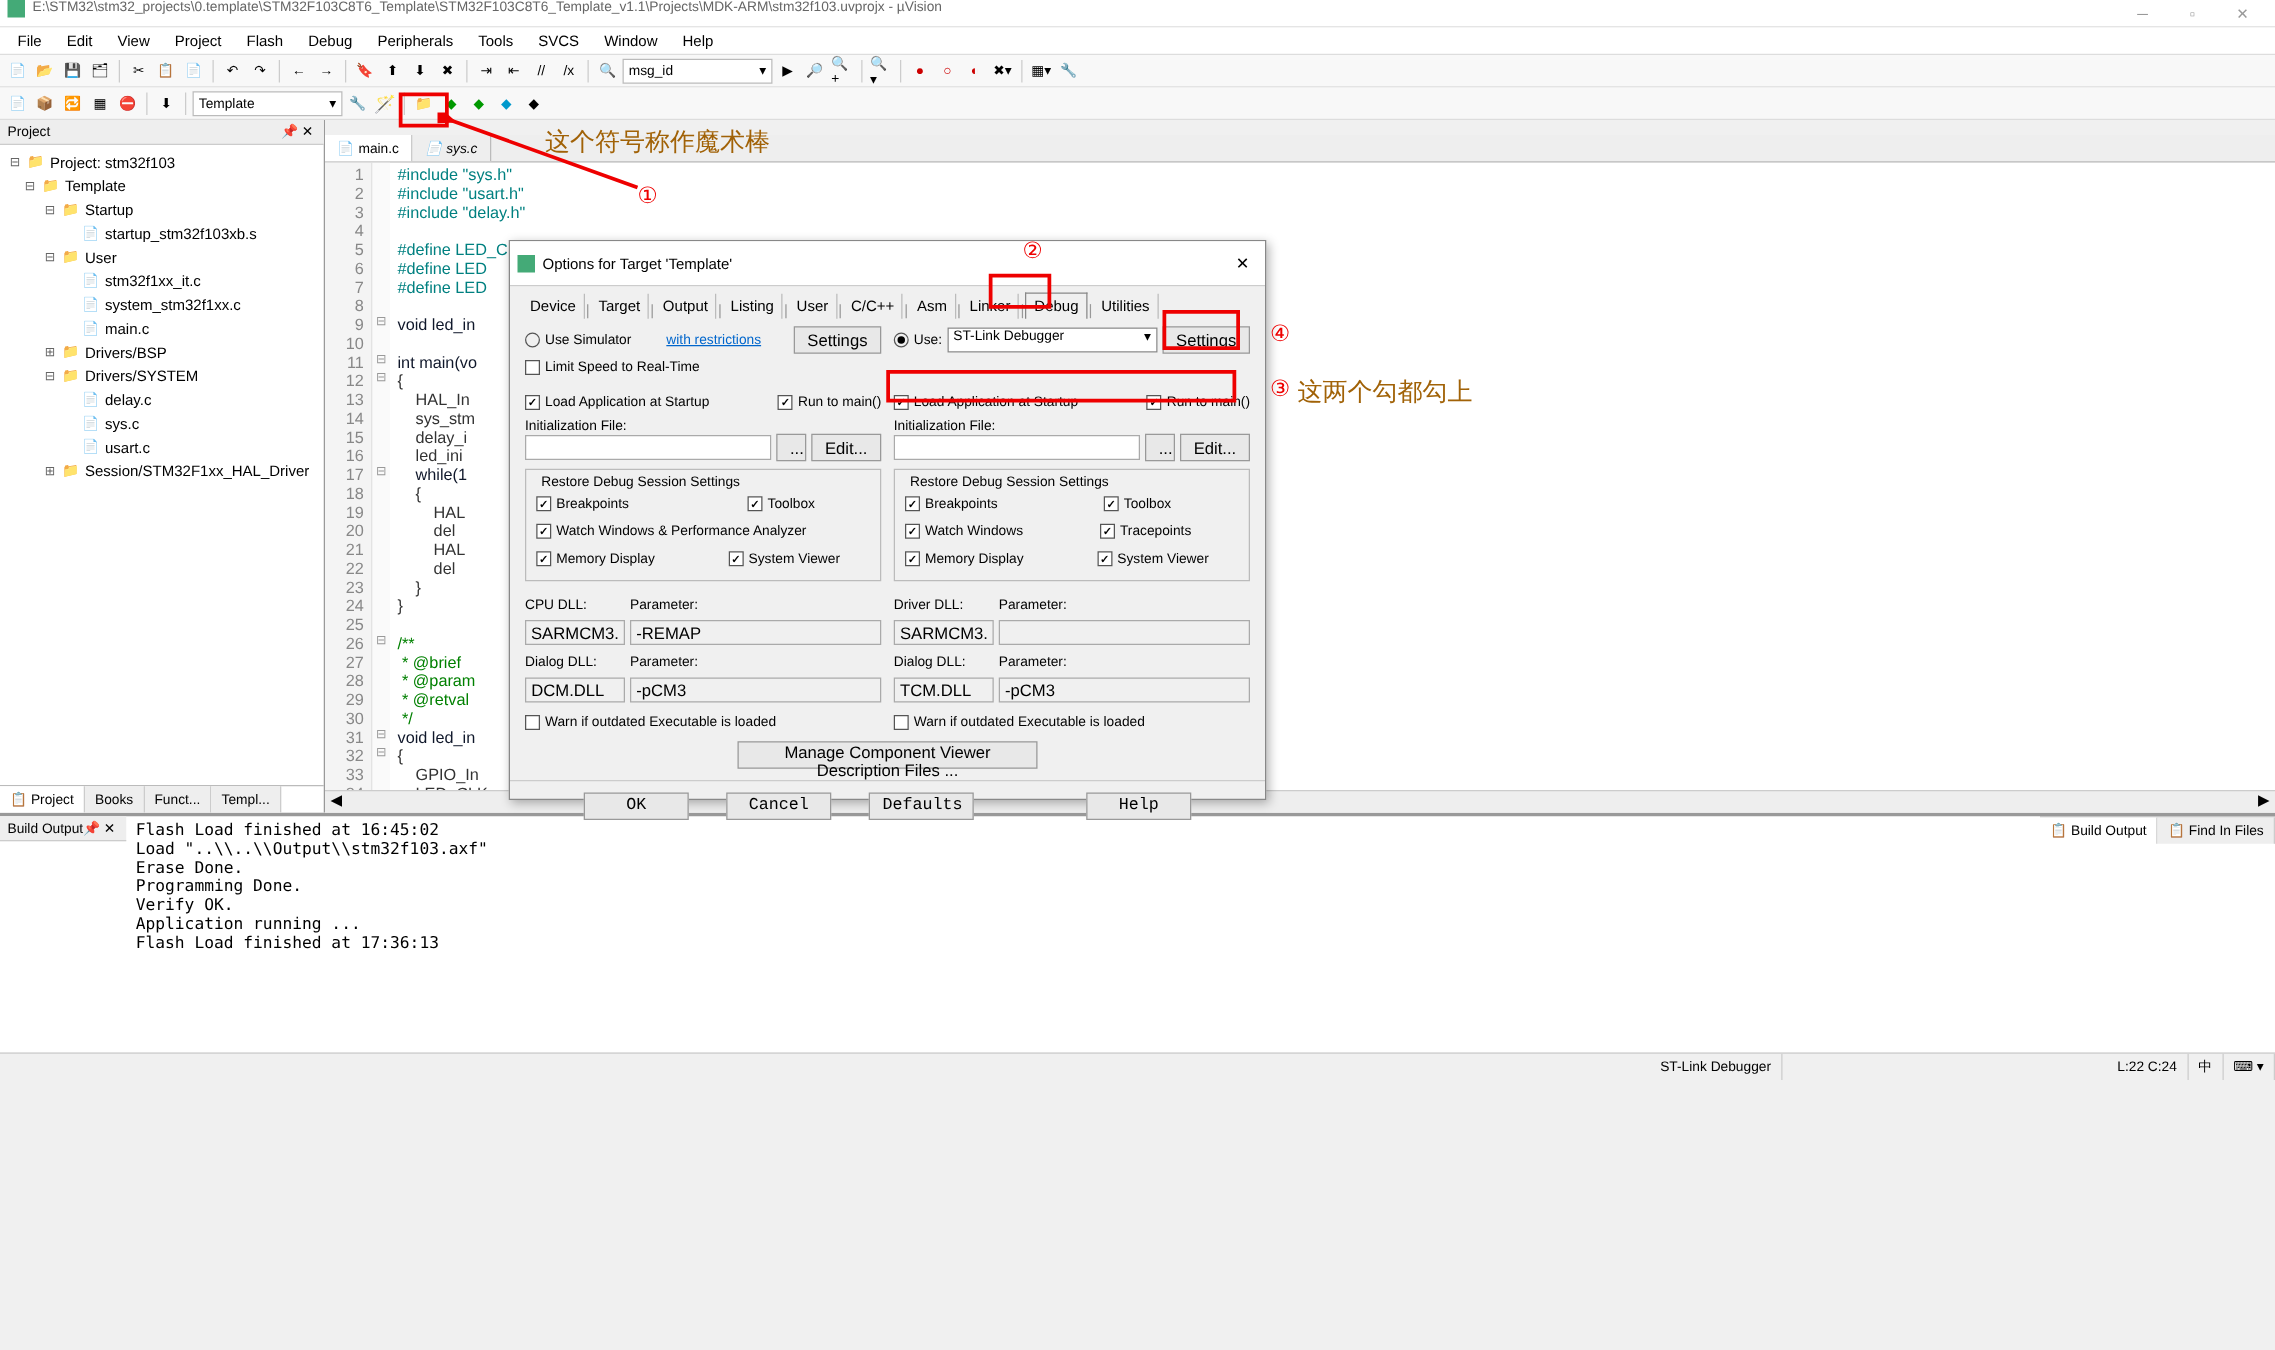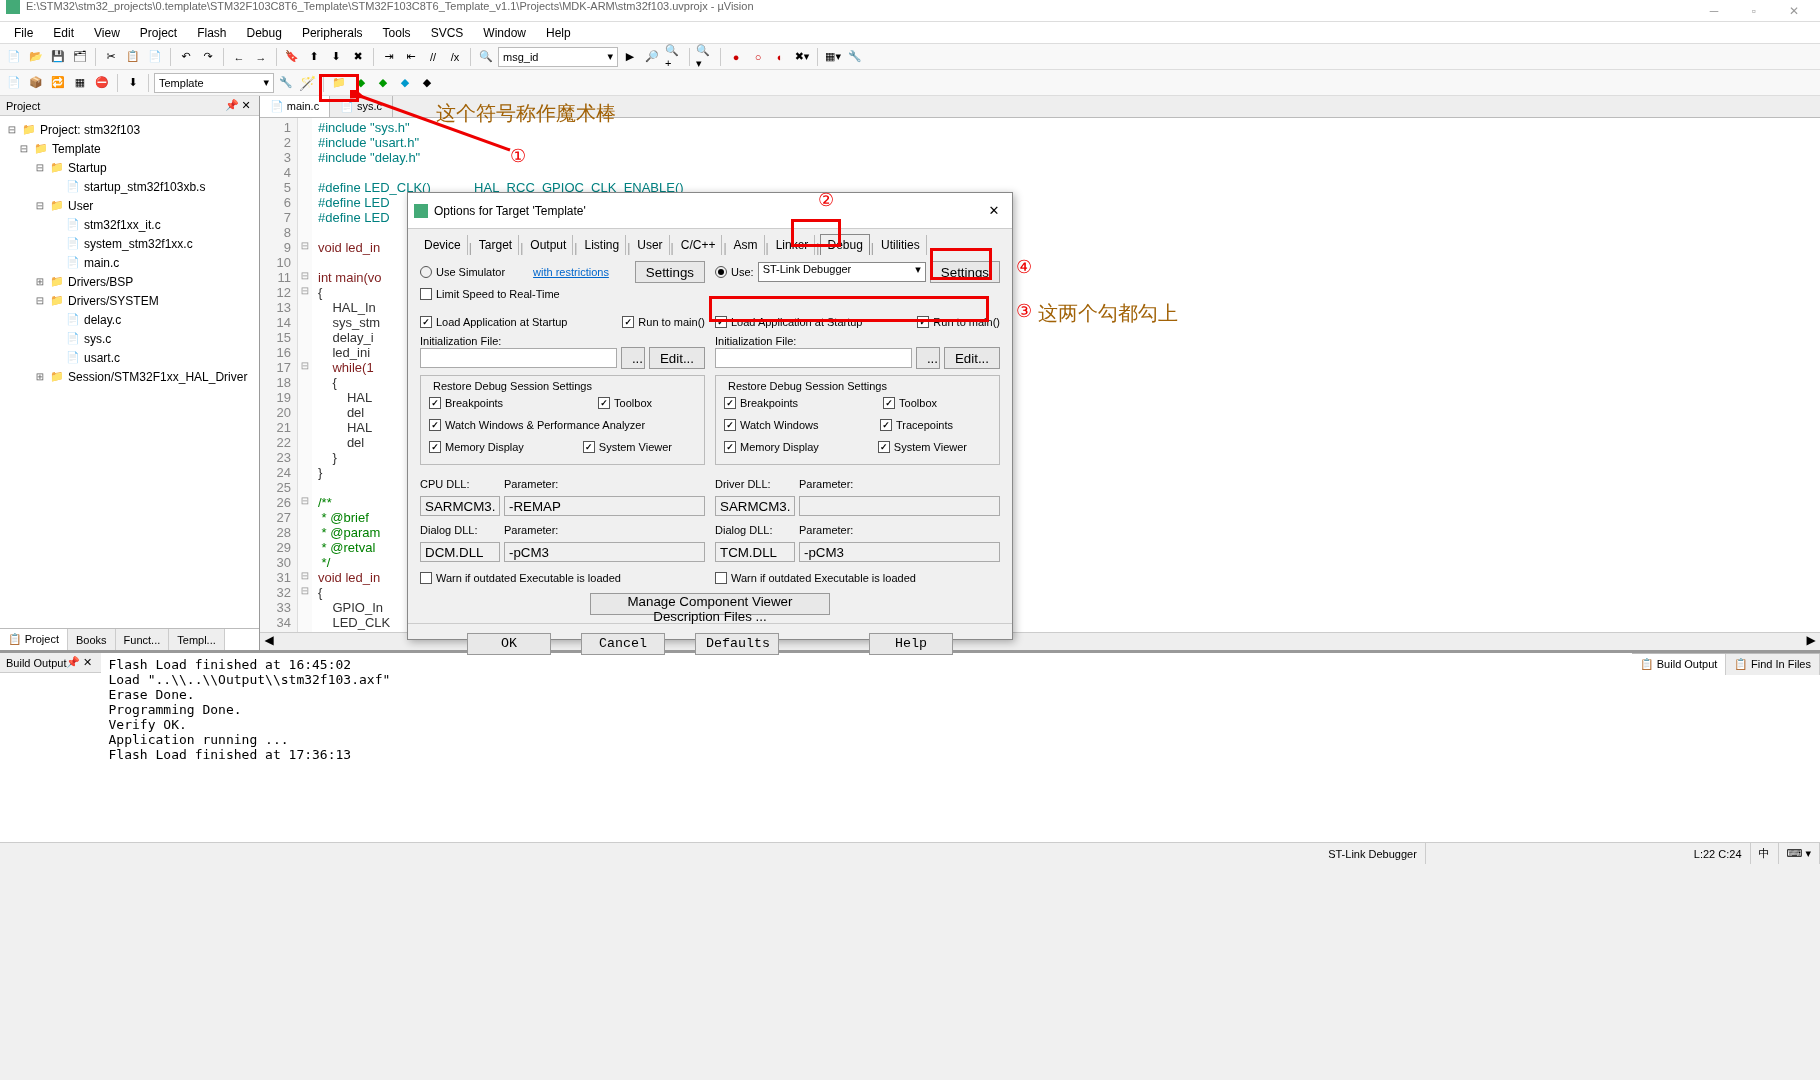--- a/index.html
+++ b/index.html
@@ -31,32 +31,32 @@
   .tnode { display: flex; align-items: center; height: 19px; padding-left: 6px; cursor: pointer; }
   .tnode .exp { width: 12px; text-align: center; color: #666; font-size: 10px; }
   .tnode .ico { width: 16px; height: 16px; margin: 0 3px; display: inline-flex; align-items: center; justify-content: center; font-size: 11px; }
   .folder-ico { color: #d9a441; } .file-ico { color: #888; }
   .d1 { padding-left: 18px; } .d2 { padding-left: 34px; } .d3 { padding-left: 50px; }
   .projtabs { height: 22px; display: flex; border-top: 1px solid #bbb; }
   .ptab { padding: 2px 8px; border-right: 1px solid #ccc; background: #eee; cursor: pointer; font-size: 11px; display: flex; align-items: center; }
   .ptab.active { background: #fff; }
 
   
-  .editor { flex: 1; background: #fff; display: flex; flex-direction: column; position: relative; }
+  .editor { flex: 1; background: #fff; display: flex; flex-direction: column; position: relative; margin-top: 12px; }
   .edtabs { height: 22px; display: flex; background: #eee; border-bottom: 1px solid #bbb; }
   .edtab { padding: 2px 10px; background: #fff; border-right: 1px solid #bbb; cursor: pointer; font-size: 11px; display: flex; align-items: center; }
-  .edtab.inactive { background: #eee; }
+  .edtab.inactive { background: #eee; font-style: italic; }
   .code { flex: 1; display: flex; font-family: Consolas, monospace; font-size: 13px; overflow: hidden; position: relative; }
   .gutter { width: 38px; background: #f4f4f4; color: #888; text-align: right; padding: 2px 6px 0 0; border-right: 1px solid #ddd; }
   .gutter div { height: 15px; line-height: 15px; }
   .foldcol { width: 14px; background: #fafafa; color: #999; font-size: 10px; }
   .foldcol div { height: 15px; text-align: center; line-height: 15px; }
   .codetext { flex: 1; padding: 2px 0 0 6px; white-space: pre; color: #333; }
   .codetext div { height: 15px; line-height: 15px; }
-  .kw { color: #7f1d1d; } .pp { color: #008080; } .cm { color: #008000; }
+  .kw { color: #0f172a; } .pp { color: #008080; } .cm { color: #008000; }
 
   
   .buildout { height: 192px; background: #fff; border-top: 3px solid #999; display: flex; flex-direction: row; }
   .botext { flex: 1; font-family: Consolas, monospace; font-size: 13px; padding: 4px 8px; overflow: auto; white-space: pre; }
   .botabs { height: 22px; display: flex; border-top: 1px solid #bbb; }
 
   
   .statusbar { height: 22px; background: #f0f0f0; border-top: 1px solid #ccc; display: flex; align-items: center; font-size: 11px; }
   .stcell { padding: 0 8px; border-right: 1px solid #ccc; height: 100%; display: flex; align-items: center; }
 

